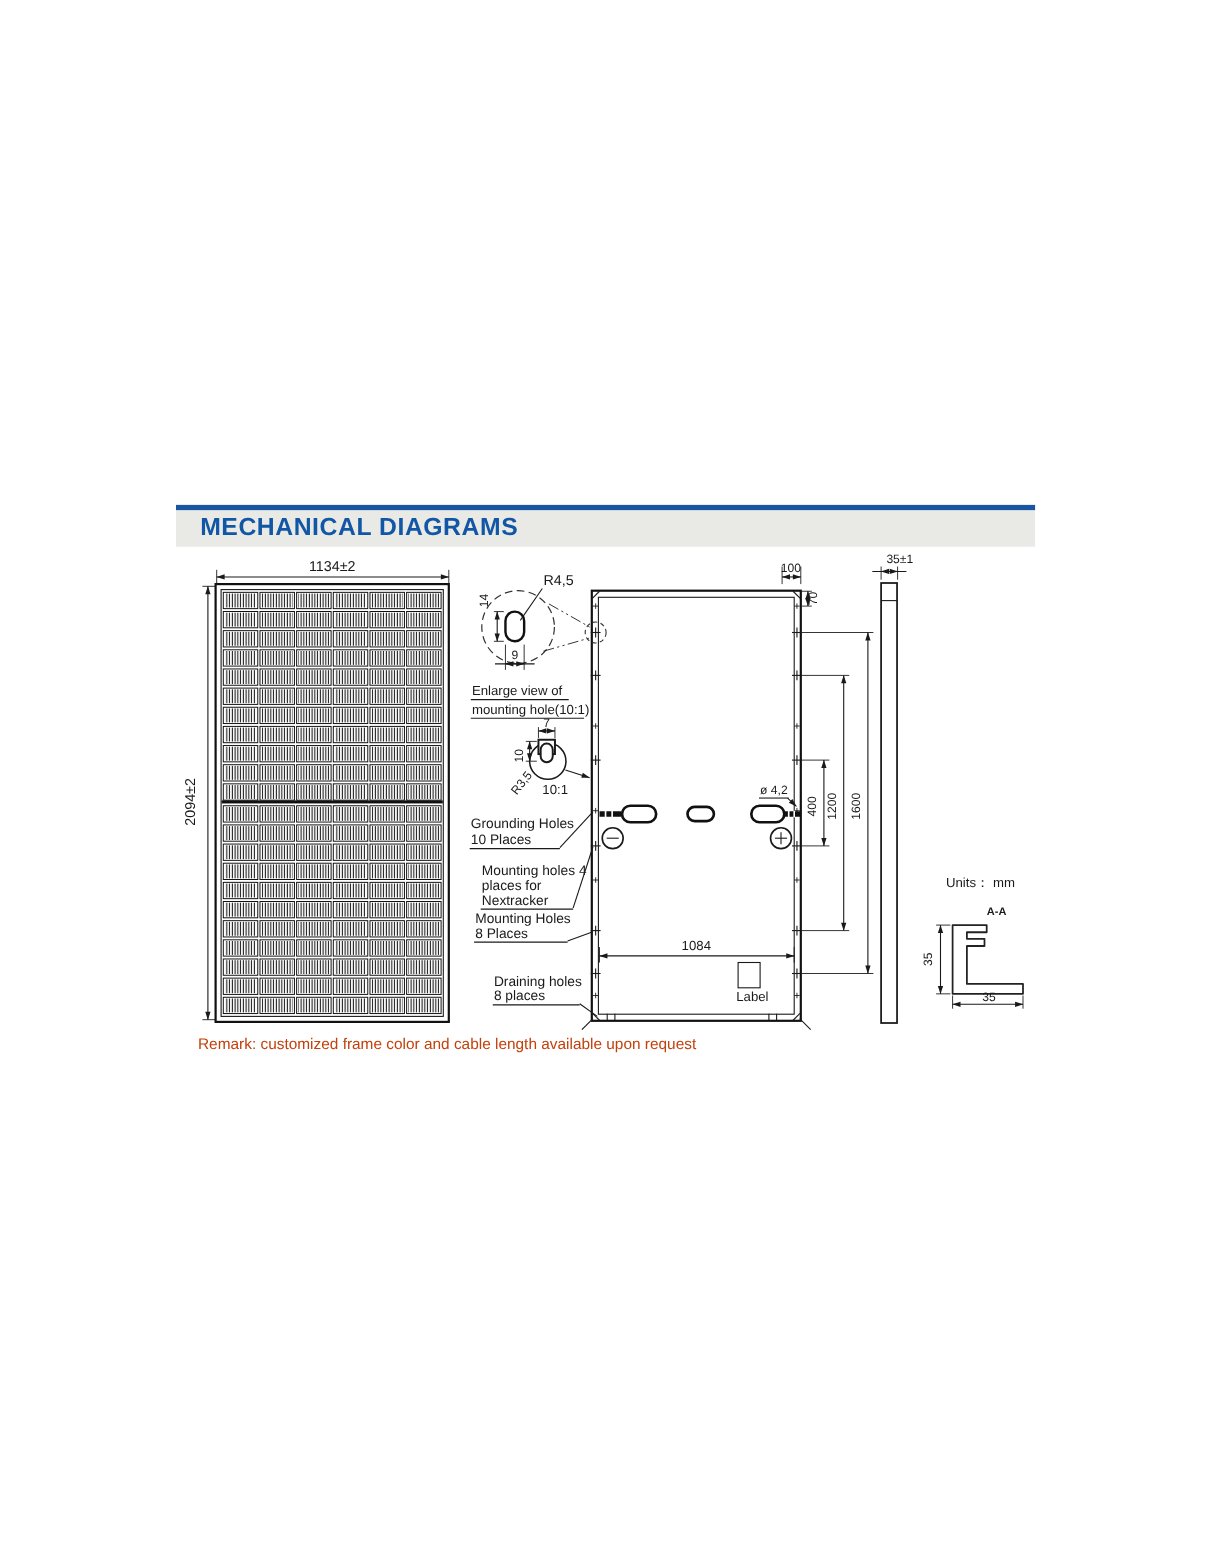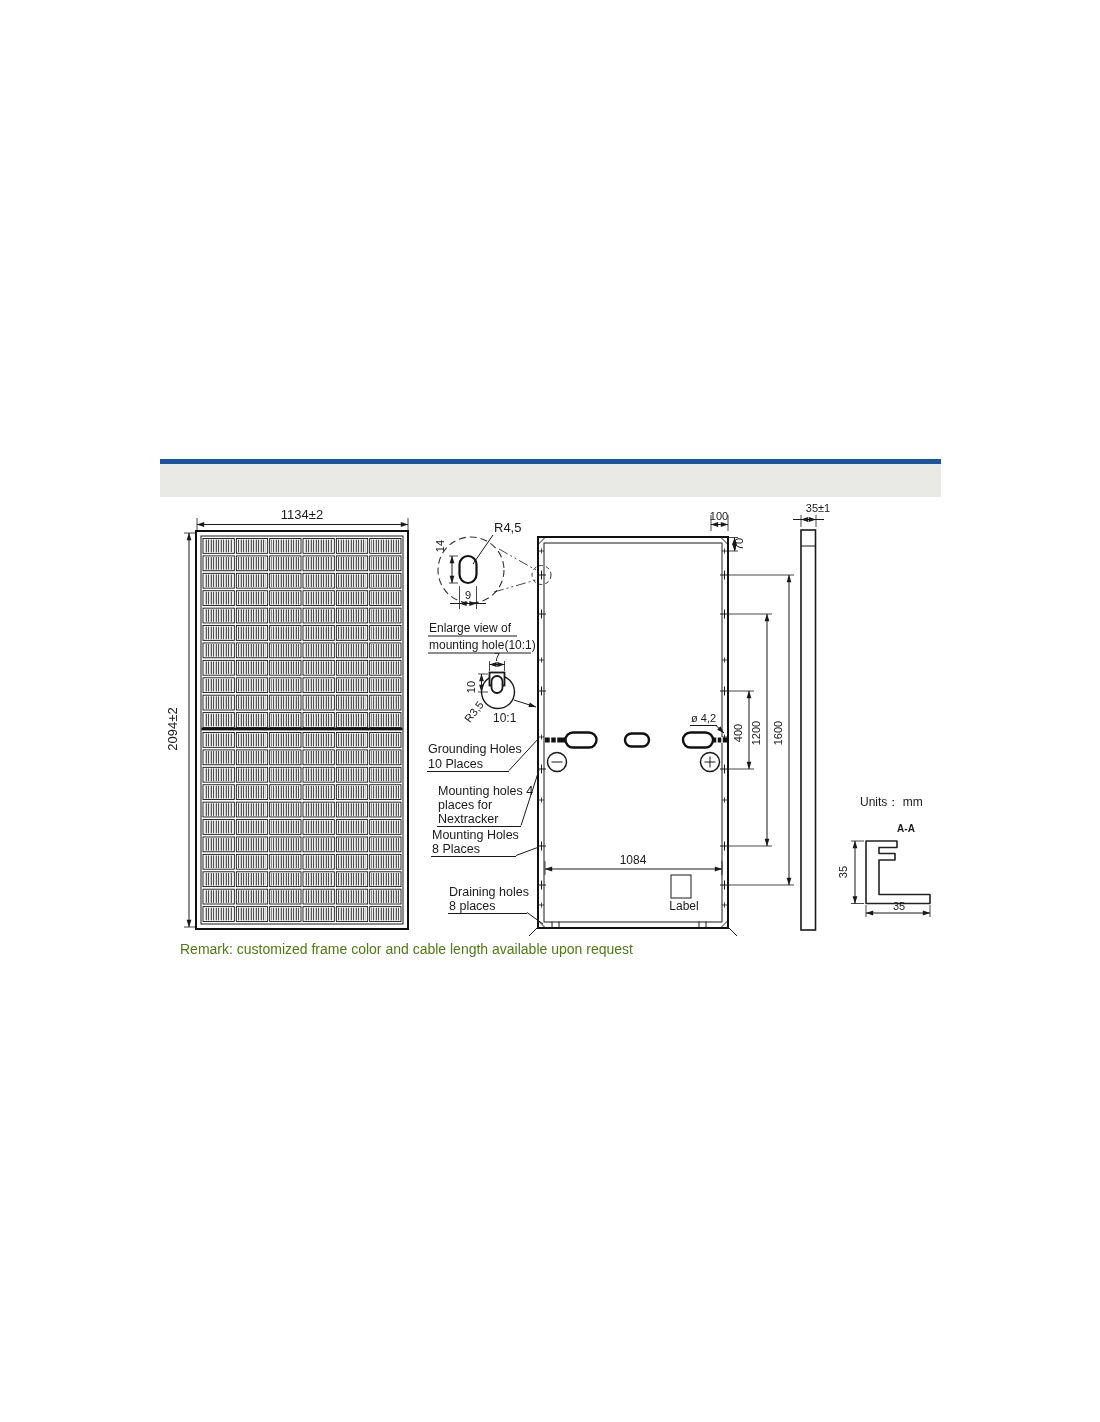--- a/index.html
+++ b/index.html
@@ -2,41 +2,42 @@
 <html><head>
 <meta charset="utf-8">
 <style>
   html,body{margin:0;padding:0;background:#fff;}
   .page{position:relative;width:1100px;height:1422px;background:#fff;overflow:hidden;
         font-family:"Liberation Sans", sans-serif;color:#1a1a1a;}
   .header-rule{position:absolute;left:160px;top:459px;width:781px;height:5px;background:#1a55a2;}
   .header-bar{position:absolute;left:160px;top:464px;width:781px;height:33px;background:#e9e9e6;}
   .header-title{position:absolute;left:182px;top:466px;font-size:22.5px;font-weight:bold;
         letter-spacing:.5px;color:#1257a5;}
-  .remark{position:absolute;left:180px;top:941px;font-size:14px;color:#4d7c0f;}
+  .remark{position:absolute;left:180px;top:941px;font-size:14px;color:#c2410c;}
   svg{position:absolute;left:0;top:0;}
   svg text{fill:#1a1a1a;font-family:"Liberation Sans", sans-serif;}
   .dim{font-size:11px;}
   .dim12{font-size:12px;}
   .dim13{font-size:13px;}
   .callout{font-size:12.5px;}
   .cap{font-size:12px;}
   .ln{stroke:#1a1a1a;stroke-width:1;fill:none;}
   .thin{stroke:#1a1a1a;stroke-width:0.8;fill:none;}
   .thick{stroke:#111;stroke-width:2;fill:#fff;}
   .med{stroke:#1a1a1a;stroke-width:1.4;fill:#fff;}
   .pill{stroke:#111;stroke-width:2.4;fill:#fff;}
 </style>
 </head>
 <body>
 
 <div class="page">
 
   <div class="header-rule"></div>
   <div class="header-bar"></div>
+  <div class="header-title">MECHANICAL DIAGRAMS</div>
 
   <svg width="1100" height="1422" viewBox="0 0 1100 1422">
     <defs>
       <marker id="arr" markerWidth="10" markerHeight="8" refX="7.6" refY="3" orient="auto-start-reverse" markerUnits="userSpaceOnUse">
         <path d="M0.4,0.6 L7.8,3 L0.4,5.4 Z" fill="#1a1a1a"></path>
       </marker>
       <pattern id="hatchPattern" width="2.5" height="4" patternUnits="userSpaceOnUse">
         <rect width="2.5" height="4" fill="#fff"></rect>
         <line x1="1.2" y1="0" x2="1.2" y2="4" stroke="#111" stroke-width="0.95"></line>
       </pattern>

